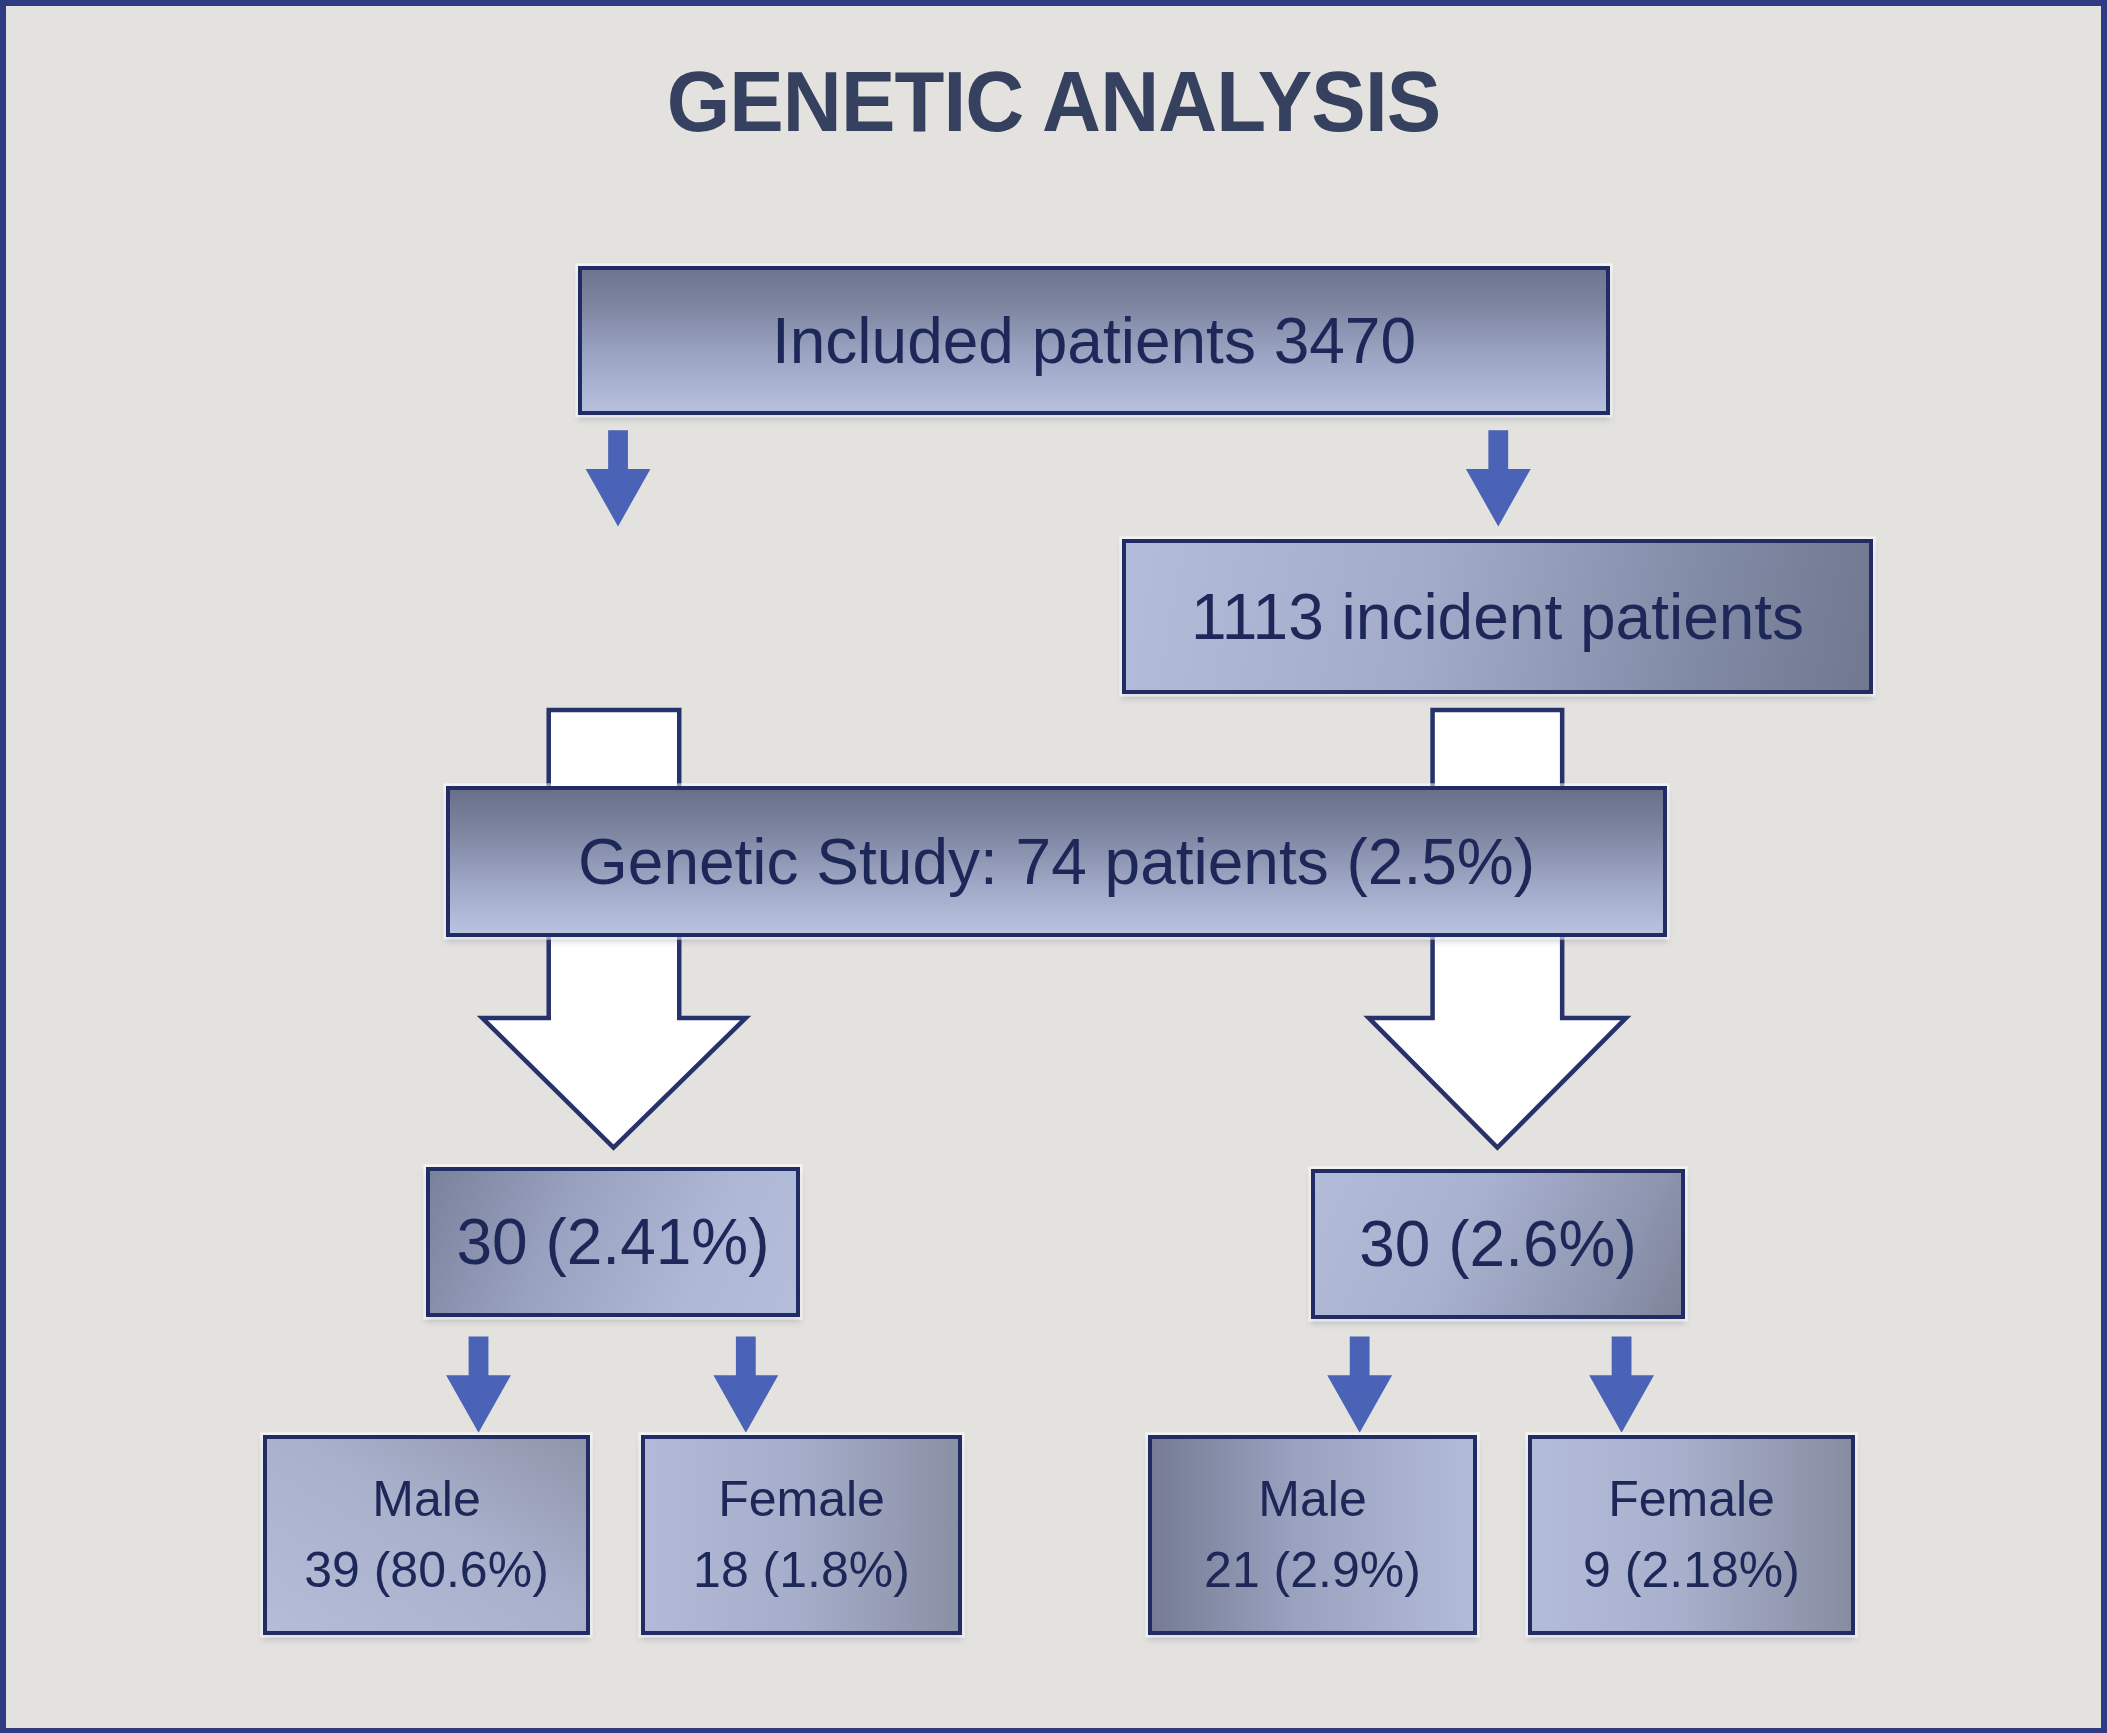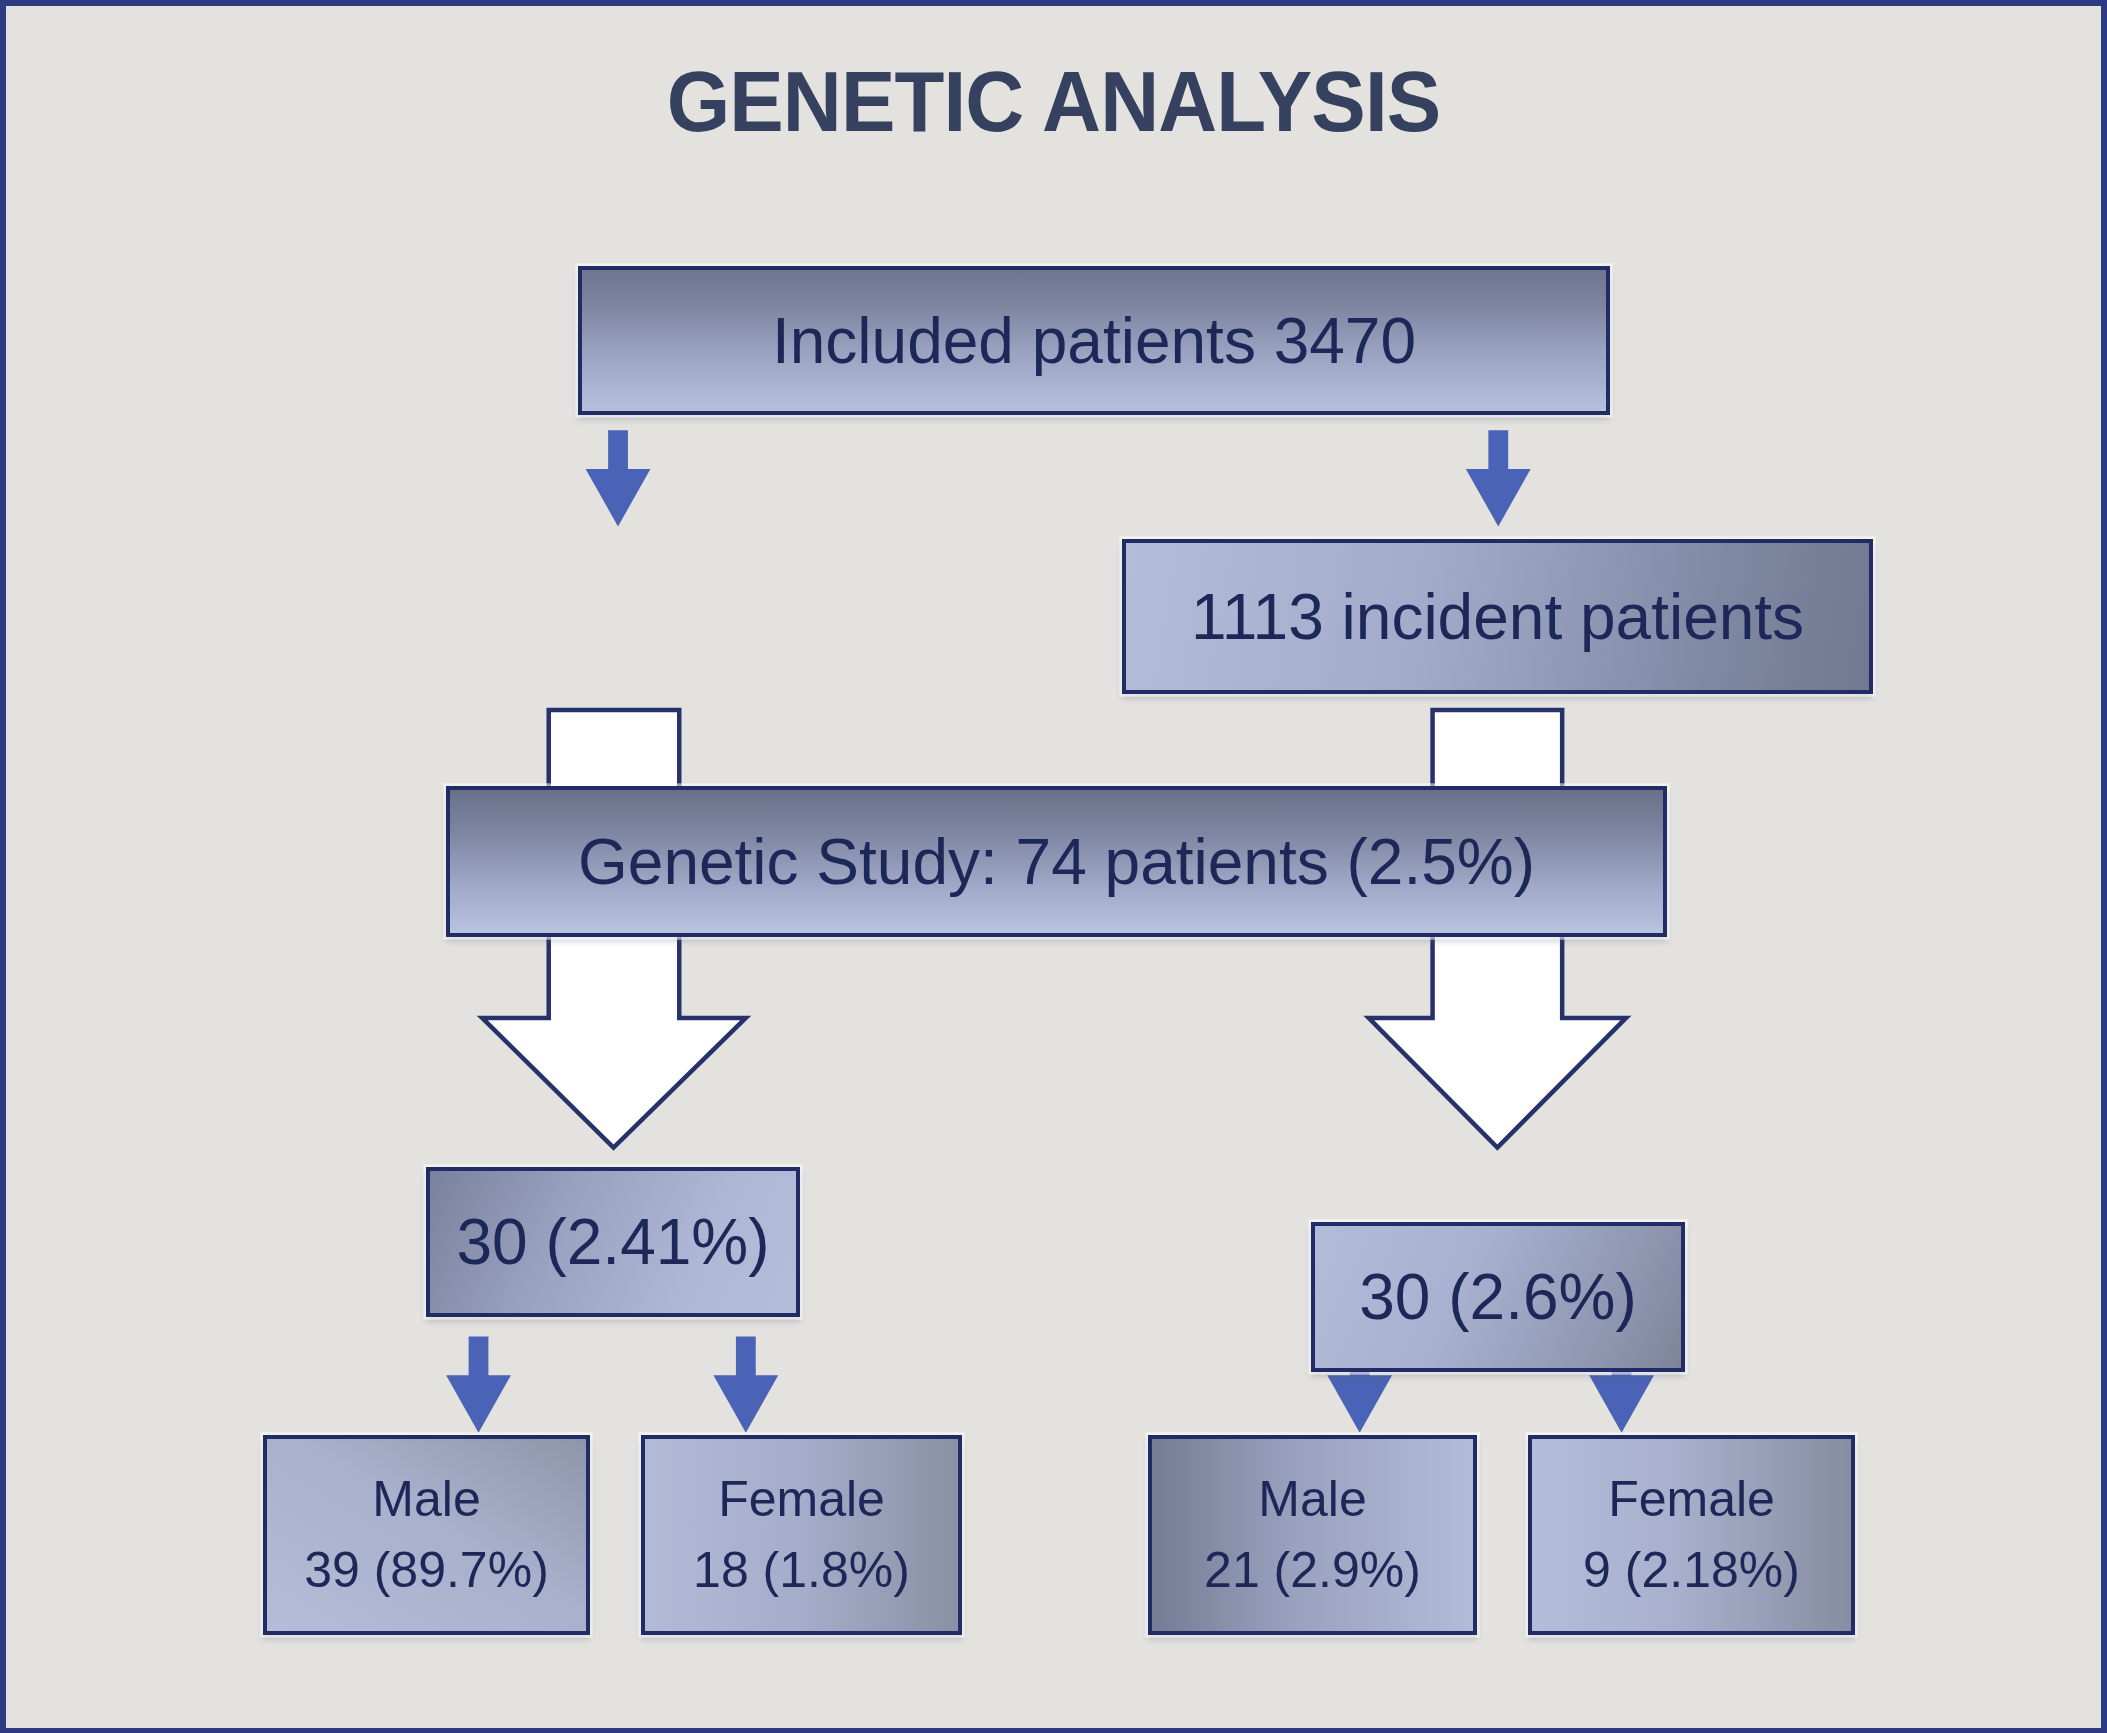--- a/index.html
+++ b/index.html
@@ -36,21 +36,21 @@
   .box-included {left:572px; top:260px; width:1032px;height:149px;
     background:linear-gradient(180deg,#6d7590 0%,#7c849f 24%,#99a2c0 58%,#b7c1df 100%);}
   .box-prevalent{left:271px; top:533px; width:749px; height:154px;
     background:linear-gradient(100deg,#4c536e 0%,#767e9b 28%,#a5aecd 64%,#b3bcd9 100%);}
   .box-incident {left:1116px;top:533px; width:751px; height:155px;
     background:linear-gradient(100deg,#b3bcd9 0%,#a2abc9 40%,#8089a4 78%,#71788f 100%);}
   .box-genetic  {left:440px; top:780px; width:1221px;height:151px;
     background:linear-gradient(180deg,#687089 0%,#7e86a2 30%,#a2abc9 70%,#b9c3e0 100%);}
   .box-g57      {left:420px; top:1161px;width:374px; height:150px;
     background:linear-gradient(115deg,#7a819c 0%,#98a1bf 35%,#aeb8d6 72%,#b4bdda 100%);}
-  .box-g30      {left:1305px;top:1216px;width:374px; height:150px;
+  .box-g30      {left:1305px;top:1163px;width:374px; height:150px;
     background:linear-gradient(115deg,#b2bbd8 0%,#a8b1cf 40%,#8c94ae 82%,#7e8498 100%);}
   .box-male-l   {left:257px; top:1429px;width:327px; height:200px;font-size:50px;
     background:linear-gradient(to bottom left,#8f95a9 0%,#a9b0cc 45%,#b4bcd8 100%);}
   .box-female-l {left:635px; top:1429px;width:321px; height:200px;font-size:50px;
     background:linear-gradient(to left,#8a90a4 0%,#a5adca 50%,#b2bad7 100%);}
   .box-male-r   {left:1142px;top:1429px;width:329px; height:200px;font-size:50px;
     background:linear-gradient(to right,#757c93 0%,#9aa2c0 45%,#b2bbd8 100%);}
   .box-female-r {left:1522px;top:1429px;width:327px; height:200px;font-size:50px;
     background:linear-gradient(to left,#878da1 0%,#a8b0cd 55%,#b3bcd9 100%);}
   .block-arrow{stroke:#27326a;stroke-width:5;stroke-linejoin:miter;}
@@ -94,21 +94,21 @@
   <div class="node box-g57">
     <span>30 (2.41%)</span>
   </div>
 
   <div class="node box-g30">
     <span>30 (2.6%)</span>
   </div>
 
   <div class="node box-male-l">
     <span class="l1">Male</span>
-    <span class="l2">39 (89.7%)</span>
+    <span class="l2">39 (80.6%)</span>
   </div>
 
   <div class="node box-female-l">
     <span class="l1">Female</span>
     <span class="l2">18 (1.8%)</span>
   </div>
 
   <div class="node box-male-r">
     <span class="l1">Male</span>
     <span class="l2">21 (2.9%)</span>

